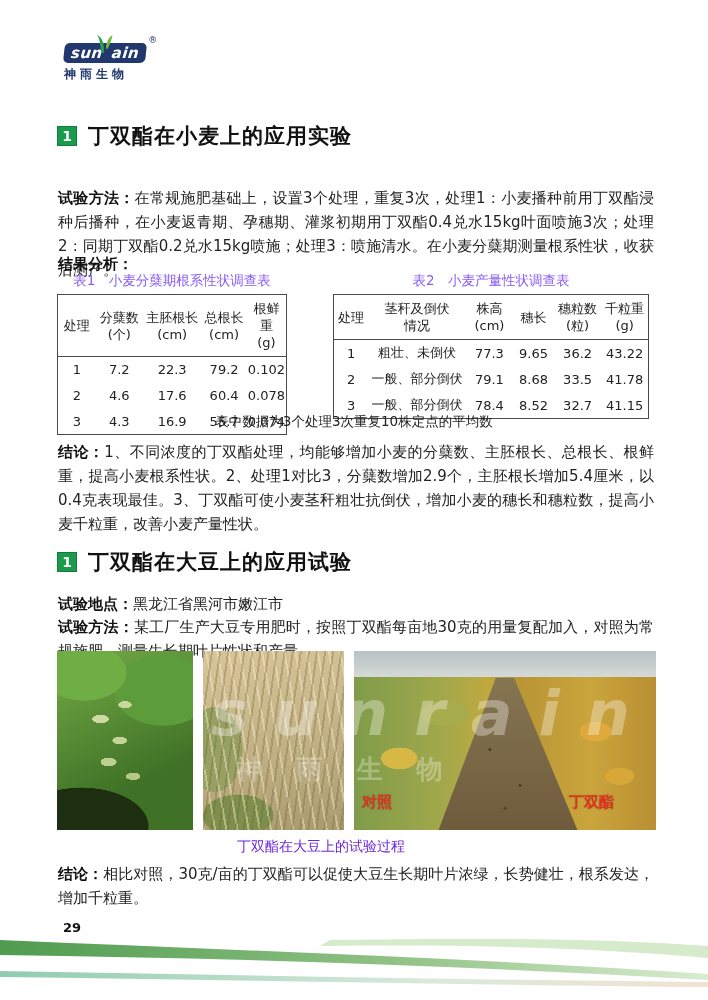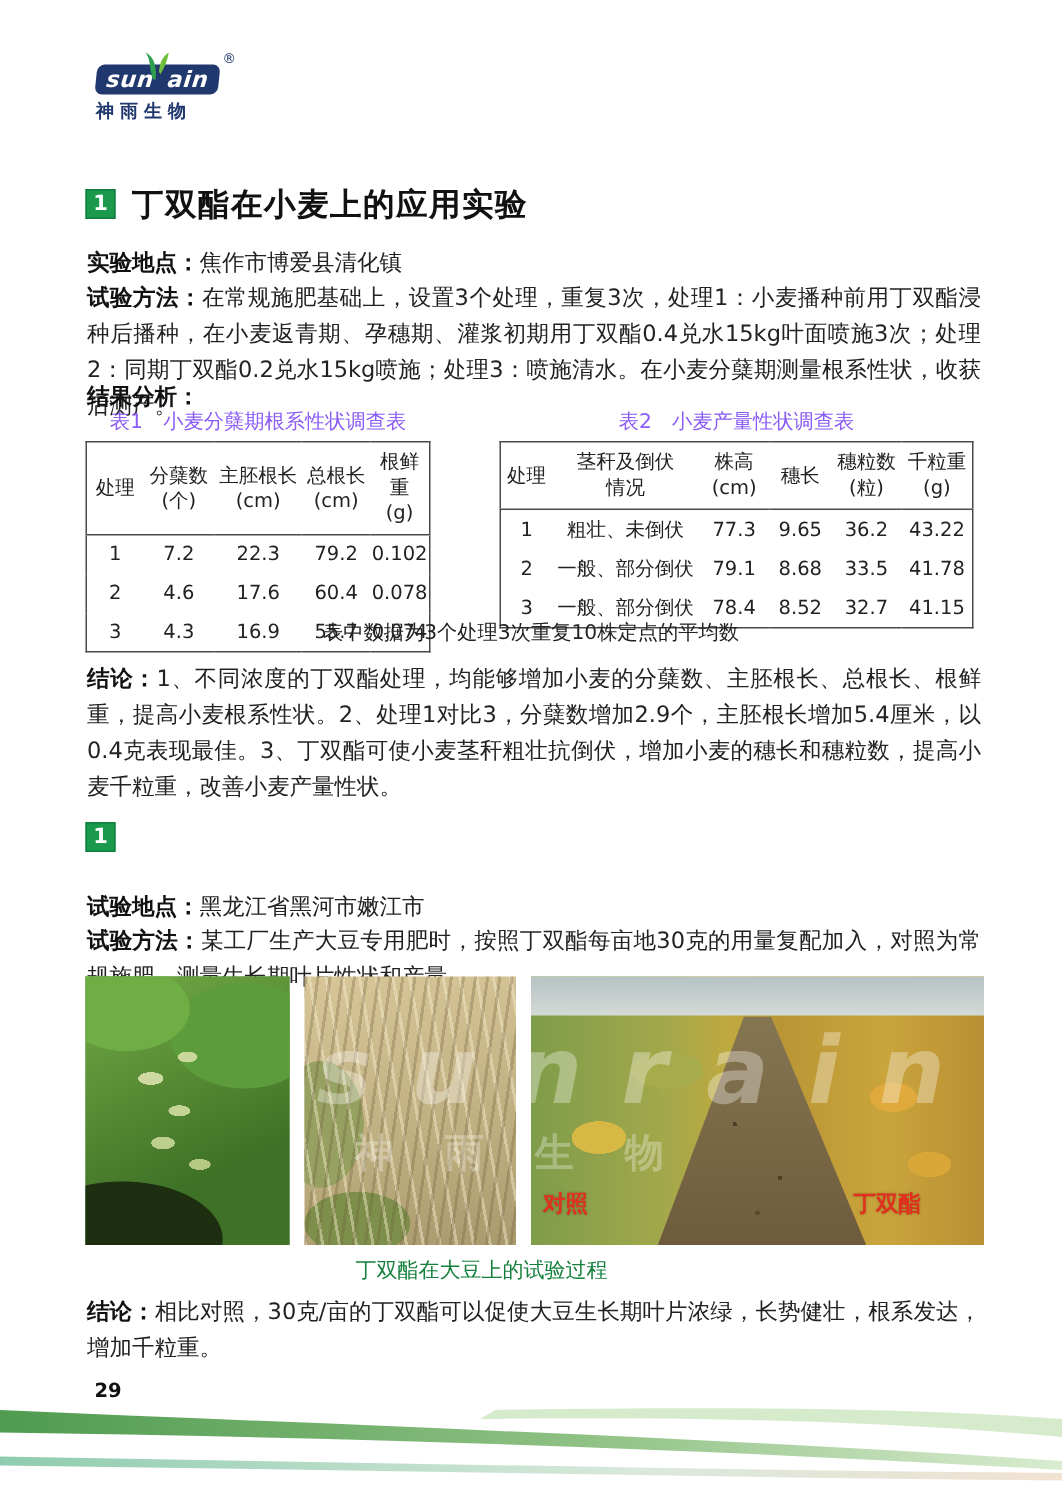--- a/index.html
+++ b/index.html
@@ -73,21 +73,21 @@
       radial-gradient(3px 3px at 45% 55%, #4c3d24 0 50%, transparent 51%),
       radial-gradient(3px 3px at 55% 75%, #4c3d24 0 50%, transparent 51%),
       radial-gradient(3px 3px at 50% 88%, #55462c 0 50%, transparent 51%),
       linear-gradient(#8a7a55, #6e5b3c); }
   .field-label { position:absolute; bottom:18px; font-weight:bold; font-size:15px; color:#e0311f; text-shadow:0 0 2px rgba(0,0,0,.25); }
   .field-label.left { left:8px; }
   .field-label.right { right:42px; }
   .watermark { position:absolute; left:0; top:28px; width:100%; text-align:center; pointer-events:none; }
   .wm1 { font-size:62px; font-weight:bold; font-style:italic; color:rgba(255,255,255,.33); letter-spacing:26px; line-height:70px; white-space:nowrap;text-align:right; }
   .wm2 { font-size:26px; font-weight:bold; color:rgba(255,255,255,.30); letter-spacing:34px; line-height:40px; white-space:nowrap; }
-  .photo-caption { position:absolute; top:838px; left:0; width:642px; text-align:center; font-size:14px; color:#15803d; }
+  .photo-caption { position:absolute; top:838px; left:0; width:642px; text-align:center; font-size:14px; color:#6d28d9; }
 
   .page-number { position:absolute; left:63px; top:920px; font-size:13px; font-weight:bold; color:#111; }
   .bands-svg { position:absolute; left:0; bottom:10px; width:708px; height:60px; display:block; }
 </style>
 </head>
 <body>
 
 <div class="page">
 
   <div class="logo-block">
@@ -105,21 +105,20 @@
       <span class="logo-reg">®</span>
     </div>
     <div class="logo-sub">神雨生物</div>
   </div>
 
   <div class="sec-header" style="top:122px">
     <div class="sec-num">1</div>
     <div class="sec-title">丁双酯在小麦上的应用实验</div>
   </div>
 
-  <p class="para" style="top:163px"><b class="label-strong">实验地点：</b><span>焦作市博爱县清化镇</span></p>
 
   <p class="para" style="top:186px"><b class="label-strong">试验方法：</b><span>在常规施肥基础上，设置3个处理，重复3次，处理1：小麦播种前用丁双酯浸种后播种，在小麦返青期、孕穗期、灌浆初期用丁双酯0.4兑水15kg叶面喷施3次；处理2：同期丁双酯0.2兑水15kg喷施；处理3：喷施清水。在小麦分蘖期测量根系性状，收获后测产。</span></p>
 
   <p class="para" style="top:252px"><b class="label-strong">结果分析：</b></p>
 
   <div class="tables-row">
     <div class="tbl-wrap1">
       <div class="tbl-caption">表1　小麦分蘖期根系性状调查表</div>
       <table class="t">
         <thead>
@@ -207,20 +206,21 @@
       </table>
     </div>
   </div>
 
   <div class="tnote">表中数据为3个处理3次重复10株定点的平均数</div>
 
   <p class="para" style="top:440px"><b class="label-strong">结论：</b><span>1、不同浓度的丁双酯处理，均能够增加小麦的分蘖数、主胚根长、总根长、根鲜重，提高小麦根系性状。2、处理1对比3，分蘖数增加2.9个，主胚根长增加5.4厘米，以0.4克表现最佳。3、丁双酯可使小麦茎秆粗壮抗倒伏，增加小麦的穗长和穗粒数，提高小麦千粒重，改善小麦产量性状。</span></p>
 
   <div class="sec-header" style="top:548px">
     <div class="sec-num">1</div>
+    <div class="sec-title">丁双酯在大豆上的应用试验</div>
   </div>
 
   <p class="para" style="top:592px"><b class="label-strong">试验地点：</b><span>黑龙江省黑河市嫩江市</span></p>
 
   <p class="para" style="top:615px"><b class="label-strong">试验方法：</b><span>某工厂生产大豆专用肥时，按照丁双酯每亩地30克的用量复配加入，对照为常规施肥，测量生长期叶片性状和产量。</span></p>
 
   <div class="photo-strip">
     <div class="photo photo1"></div>
     <div class="photo photo2"></div>
     <div class="photo photo3">

